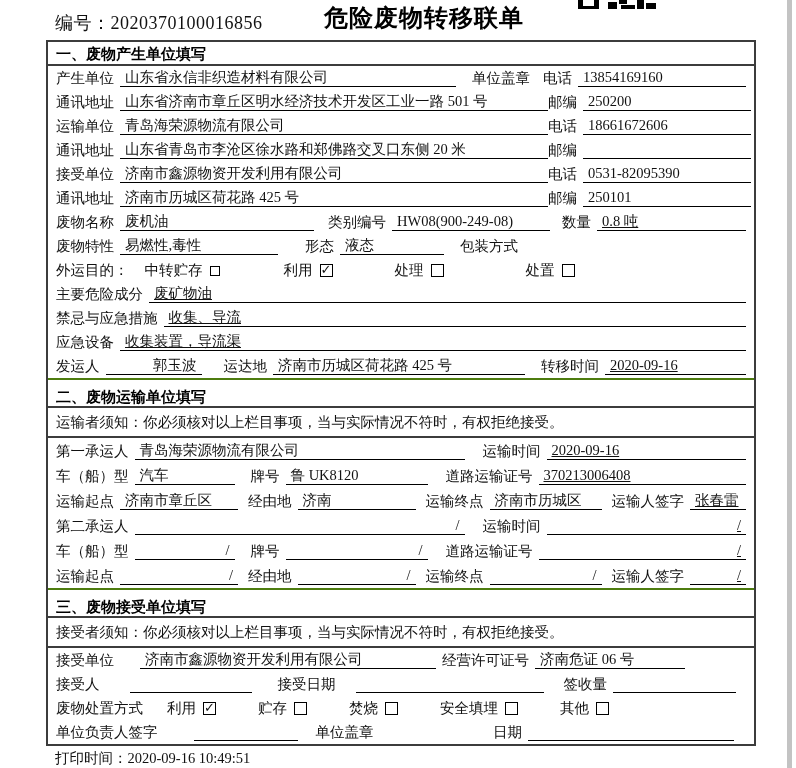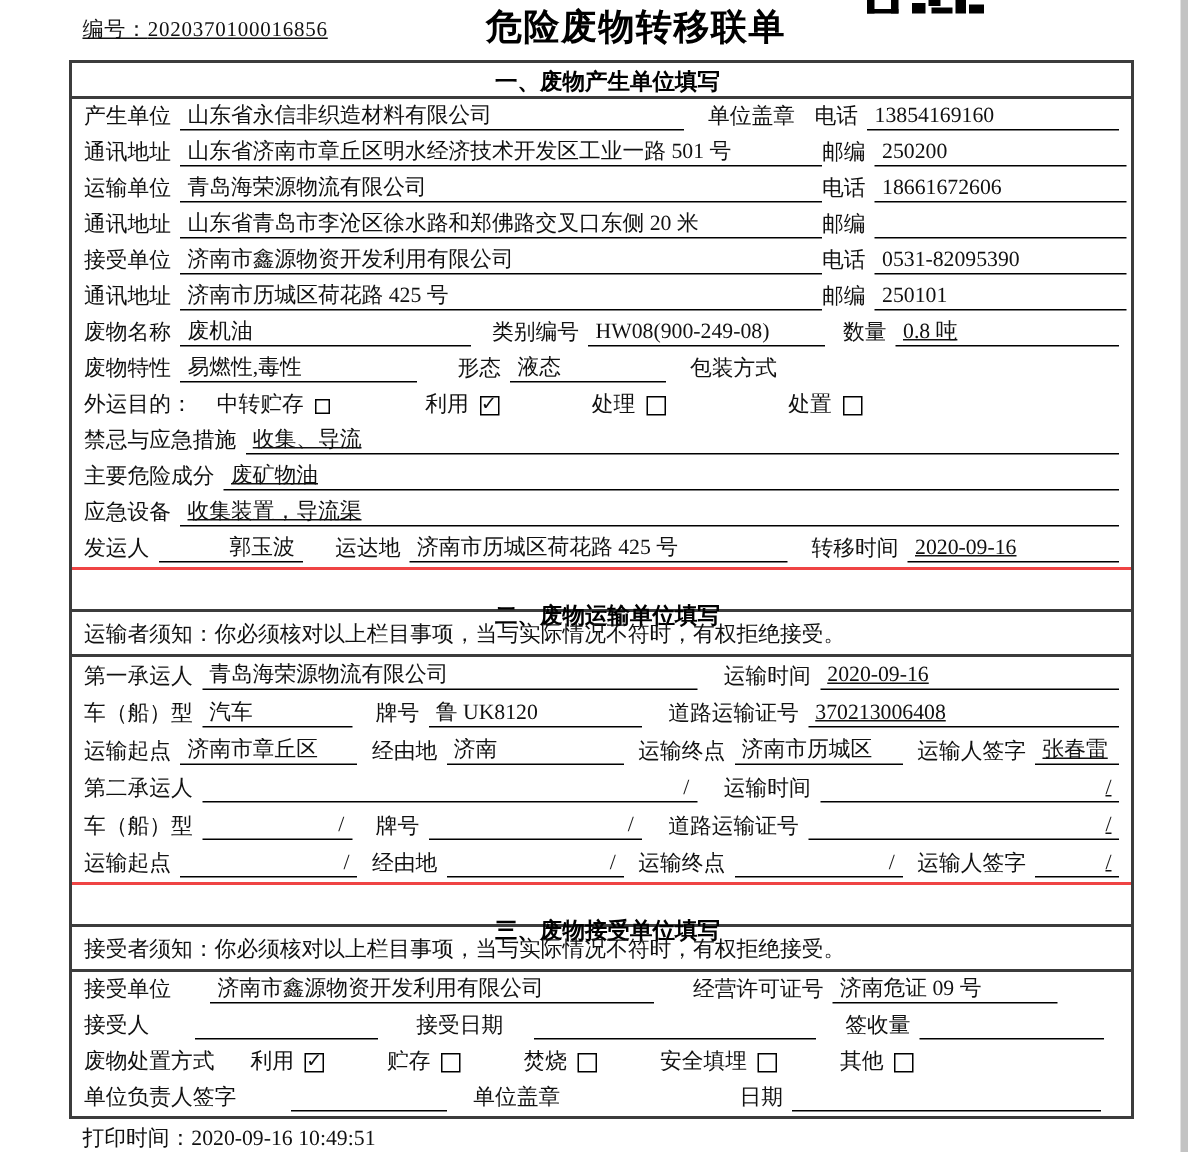--- a/index.html
+++ b/index.html
@@ -1,34 +1,34 @@
 <!DOCTYPE html>
 <html><head>
 <meta charset="utf-8">
 <style>
   html,body{margin:0;padding:0;background:#ffffff;}
   body{width:796px;height:768px;position:relative;overflow:hidden;
        font-family:"Liberation Serif","DejaVu Serif",serif;color:#111;}
   .page{position:absolute;inset:0;background:#fff;}
 
   
-  .serial{position:absolute;left:55px;top:11px;font-size:14px;letter-spacing:.5px;text-decoration:underline;}
+  .serial{position:absolute;left:55px;top:11px;font-size:18px;letter-spacing:.5px;}
   .doc-title{position:absolute;left:46px;top:2px;width:710px;text-align:center;text-indent:46px;
              font-family:"Liberation Sans","DejaVu Sans",sans-serif;
              font-weight:700;font-size:24px;letter-spacing:1px;color:#000;}
   .qr{position:absolute;left:578px;top:0;width:78px;height:9px;}
   .qr i{position:absolute;background:#000;display:block;}
   .edge-strip{position:absolute;left:787px;top:0;width:5px;height:768px;background:#c3c3c3;}
 
   
   .box{position:absolute;left:46px;top:40px;width:706px;height:702px;
        border:2px solid #3c3c3c;background:#fff;}
   .sec-head{box-sizing:border-box;height:24px;padding:3px 0 0 8px;border-bottom:2px solid #3c3c3c;
-            font-family:"Liberation Sans","DejaVu Sans",sans-serif;font-weight:700;font-size:15px;color:#000;text-align:center;}
-  .sec-head.mid{border-top:2px solid #ef4444;height:30px;padding-top:21px;}
+            font-family:"Liberation Sans","DejaVu Sans",sans-serif;font-weight:700;font-size:15px;color:#000;}
+  .sec-head.mid{border-top:2px solid #4d7c0f;height:30px;padding-top:8px;}
   .notice-row{box-sizing:border-box;height:30px;border-bottom:2px solid #3c3c3c;
               padding:0 8px;display:flex;align-items:center;font-size:14.5px;}
   .row{box-sizing:border-box;display:flex;align-items:flex-end;height:24px;
        padding:0 8px 3px 8px;font-size:14.5px;}
   .row.h25{height:25px;}
   .lbl{flex:0 0 auto;white-space:nowrap;line-height:17px;}
   .val{flex:0 0 auto;box-sizing:border-box;display:inline-block;border-bottom:1px solid #000;
        white-space:nowrap;overflow:hidden;padding:0 5px;line-height:17px;min-height:17px;margin-left:6px;}
   .grow{flex:1 1 0;width:auto;text-decoration:underline;}
   .tc{text-align:right;}
@@ -143,27 +143,27 @@
         <span>处理</span>
         <span class="cb"></span>
       </span>
       <span class="opt" style="margin-left:82px">
         <span>处置</span>
         <span class="cb"></span>
       </span>
     </div>
 
     <div class="row">
+      <span class="lbl">主要危险成分</span>
+      <span class="val grow">废矿物油</span>
+    </div>
+
+    <div class="row">
       <span class="lbl">禁忌与应急措施</span>
       <span class="val grow">收集、导流</span>
-    </div>
-
-    <div class="row">
-      <span class="lbl">主要危险成分</span>
-      <span class="val grow">废矿物油</span>
     </div>
 
     <div class="row">
       <span class="lbl">应急设备</span>
       <span class="val grow">收集装置，导流渠</span>
     </div>
 
     <div class="row">
       <span class="lbl">发运人</span>
       <span class="val tc" style="width:96px">郭玉波</span>
@@ -231,22 +231,22 @@
       <span class="val grow tc">/</span>
     </div>
 
     <div class="sec-head mid">三、废物接受单位填写</div>
 
     <div class="notice-row">接受者须知：你必须核对以上栏目事项，当与实际情况不符时，有权拒绝接受。</div>
 
     <div class="row">
       <span class="lbl">接受单位</span>
       <span class="val" style="width:296px;margin-left:26px">济南市鑫源物资开发利用有限公司</span>
-      <span class="lbl" style="margin-left:26px">经营许可证号</span>
-      <span class="val" style="width:150px">济南危证 09 号</span>
+      <span class="lbl" style="margin-left:6px">经营许可证号</span>
+      <span class="val" style="width:150px">济南危证 06 号</span>
     </div>
 
     <div class="row">
       <span class="lbl">接受人</span>
       <span class="val" style="width:122px;margin-left:30px"></span>
       <span class="lbl" style="margin-left:26px">接受日期</span>
       <span class="val" style="width:188px;margin-left:20px"></span>
       <span class="lbl" style="margin-left:20px">签收量</span>
       <span class="val grow" style="margin-right:10px"></span>
     </div>

